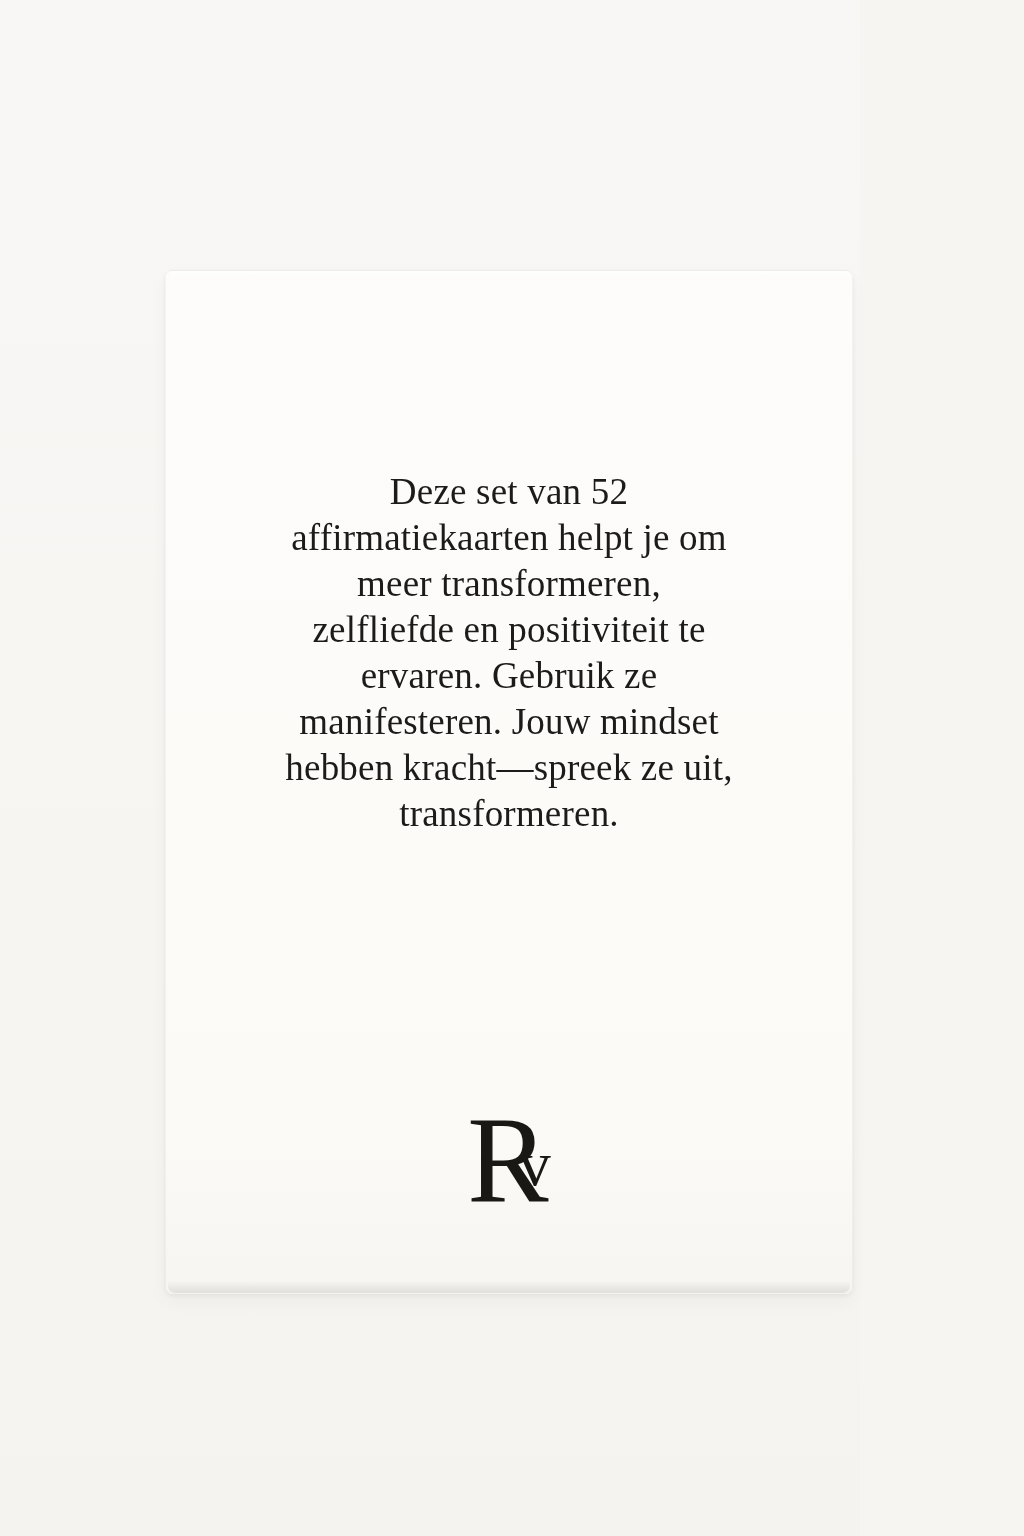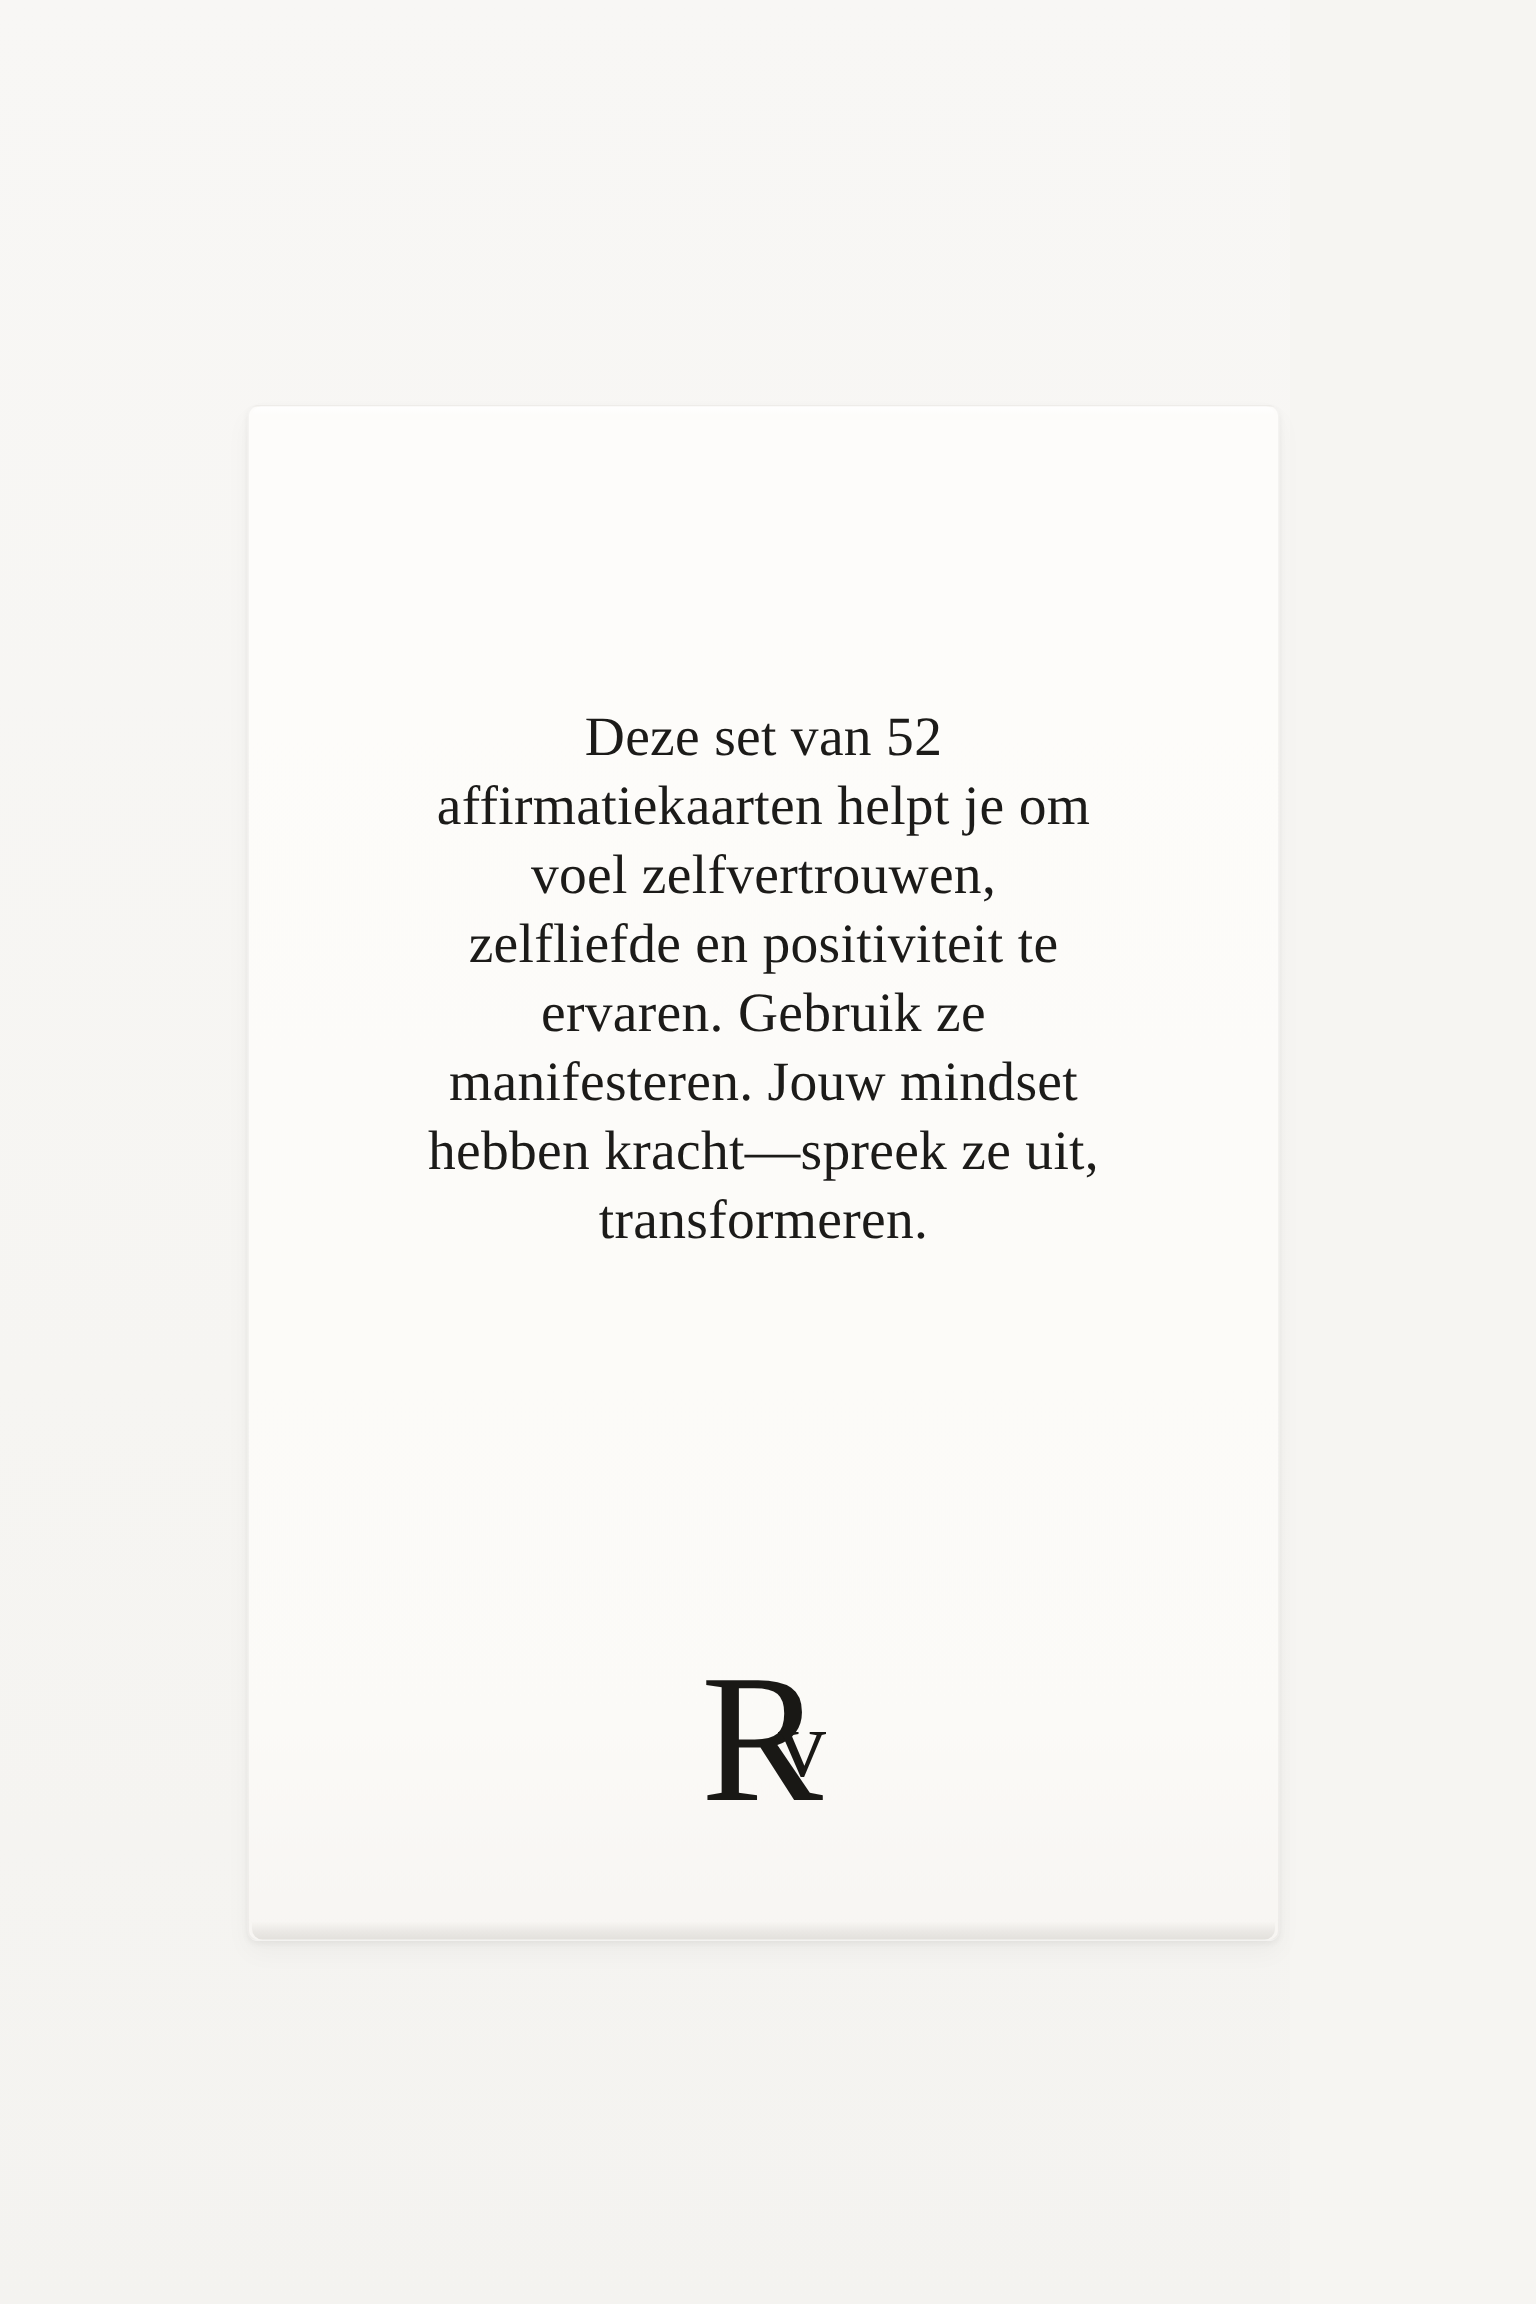--- a/index.html
+++ b/index.html
@@ -107,21 +107,21 @@
 </head>
 <body>
 
 <div class="stage">
 
   <div class="card">
 
     <div class="card-text">
       <div class="line">Deze set van 52</div>
       <div class="line">affirmatiekaarten helpt je om</div>
-      <div class="line">voel zelfvertrouwen,</div>
+      <div class="line">meer transformeren,</div>
       <div class="line">zelfliefde en positiviteit te</div>
       <div class="line">ervaren. Gebruik ze</div>
       <div class="line">manifesteren. Jouw mindset</div>
       <div class="line">hebben kracht—spreek ze uit,</div>
       <div class="line">transformeren.</div>
     </div>
 
     <div class="logo">
       <span class="letter-r">R</span><span class="letter-v">v</span>
     </div>

